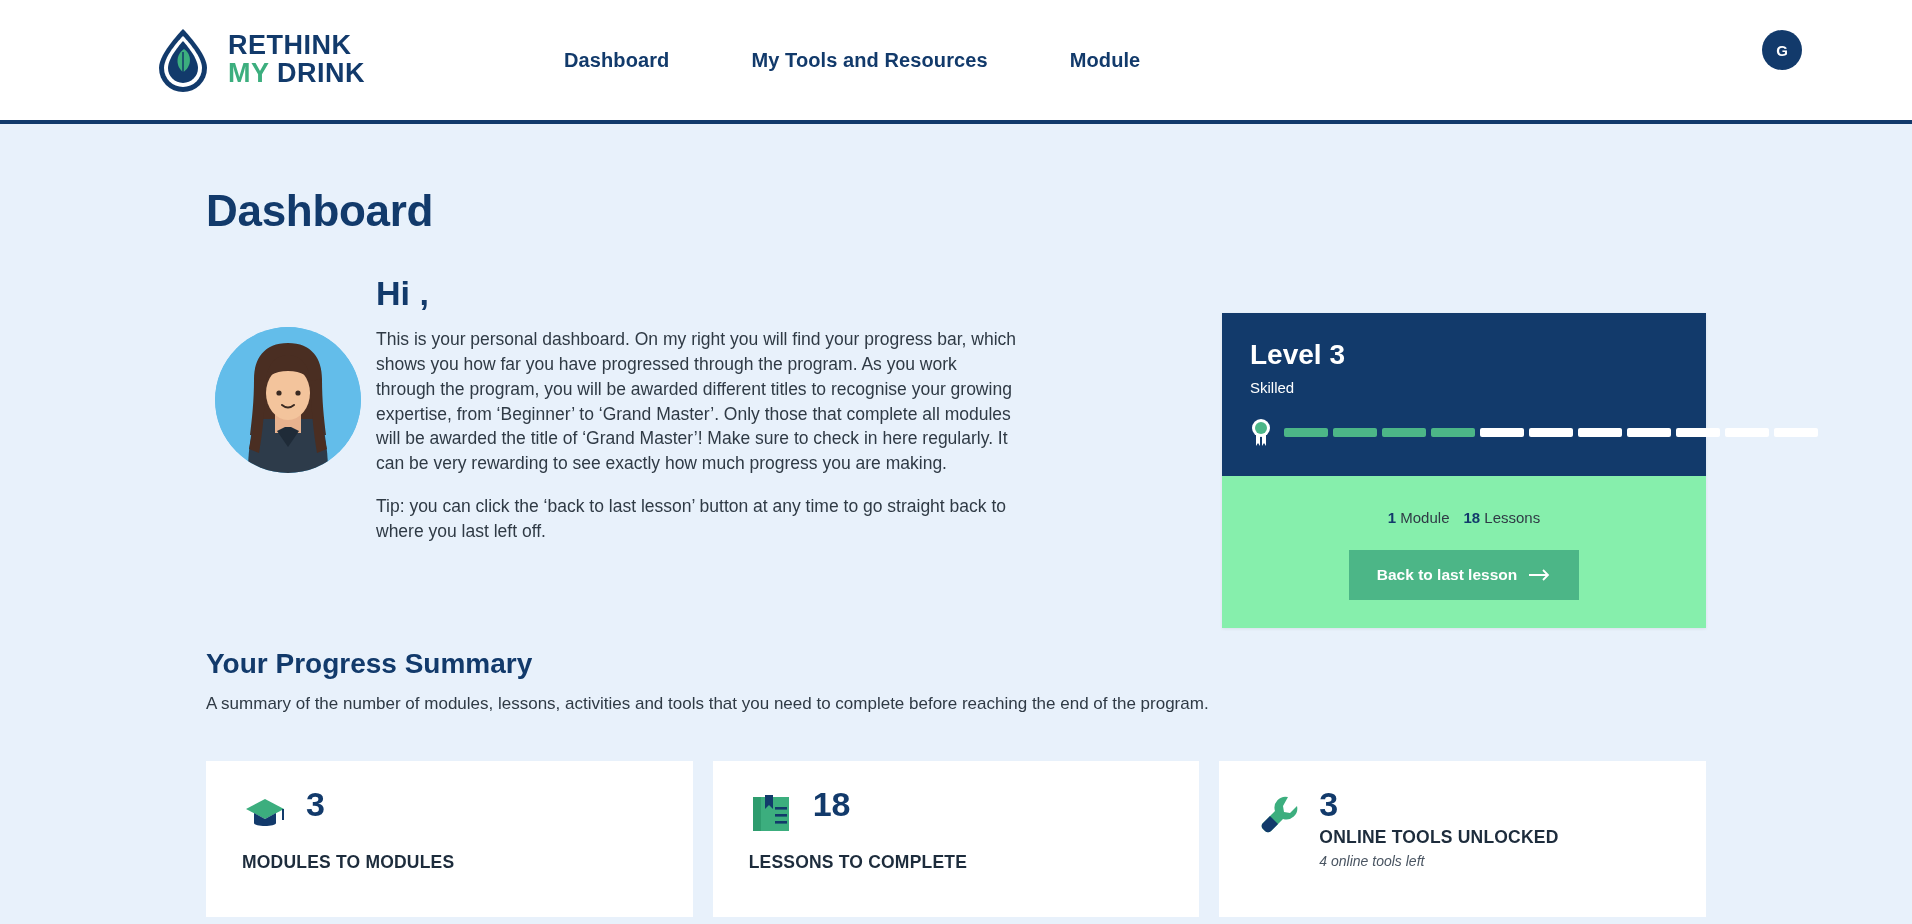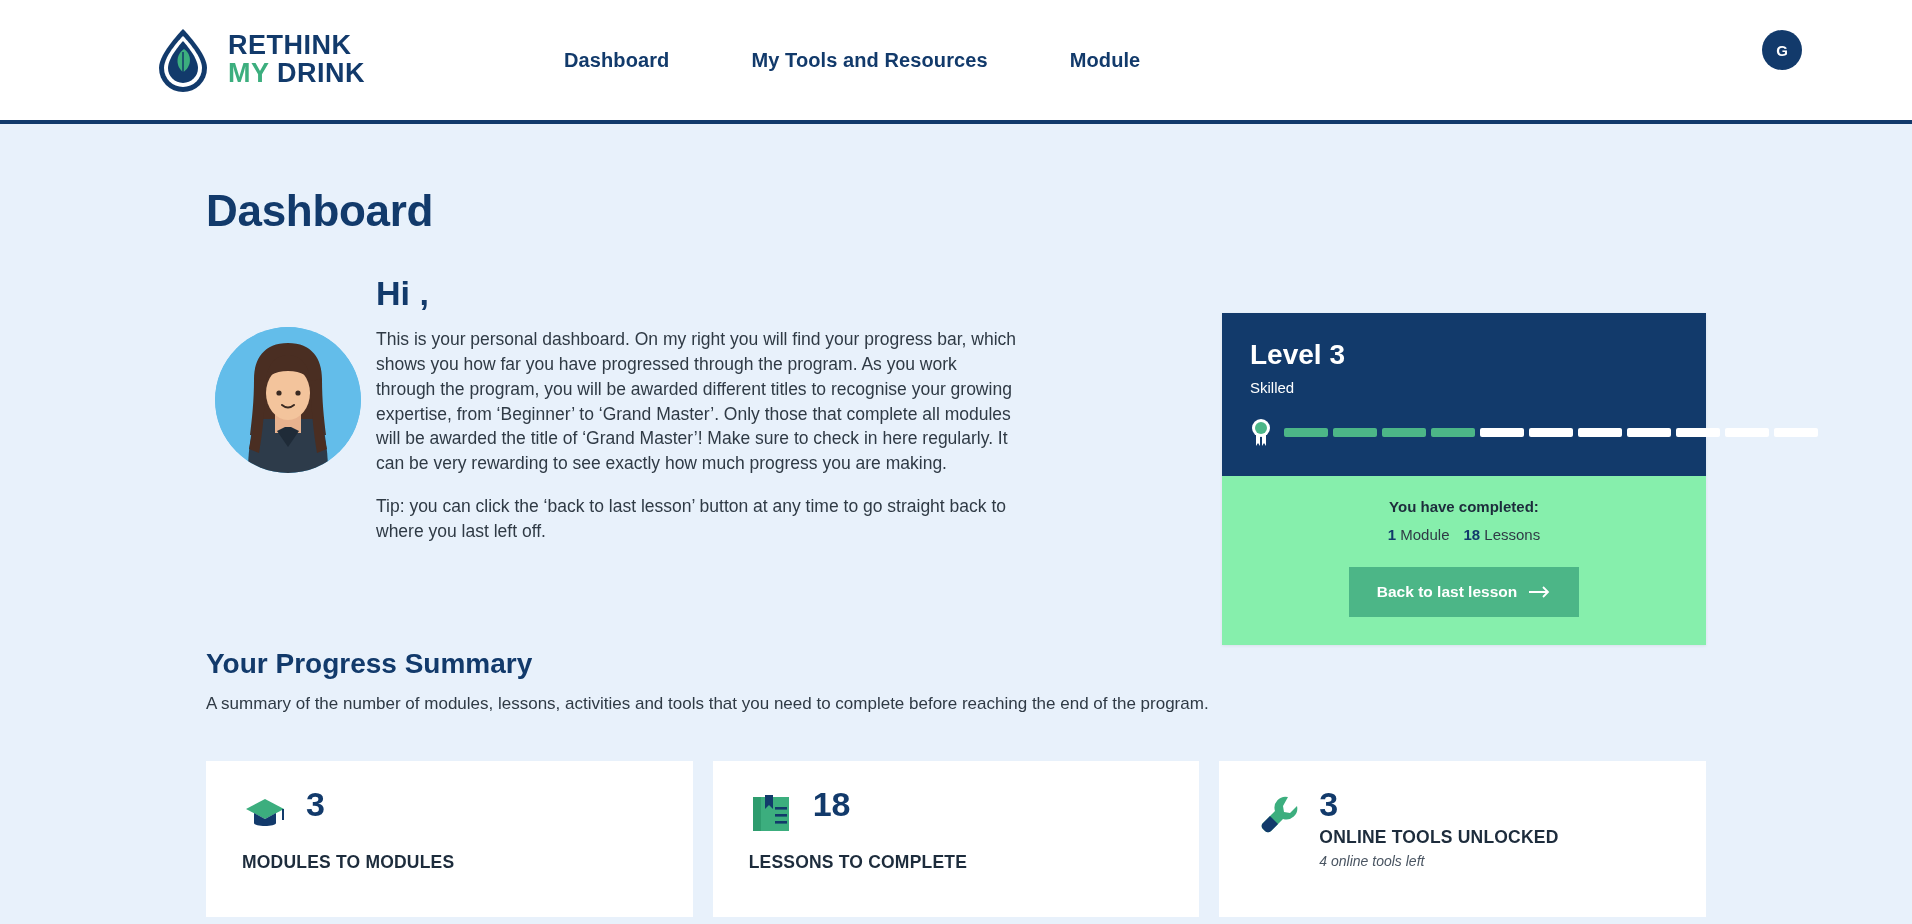--- a/index.html
+++ b/index.html
@@ -297,21 +297,20 @@
               <div class="seg"></div>
               <div class="seg"></div>
               <div class="seg"></div>
               <div class="seg"></div>
               <div class="seg"></div>
               <div class="seg"></div>
             </div>
           </div>
         </div>
         <div class="level-bottom">
-          <div class="completed-label">You have completed:</div>
           <div class="completed-stats">
             <b>1</b>
             <span>Module</span><span class="sp"></span><b>18</b>
             <span>Lessons</span>
           </div>
           <button class="btn-last-lesson">
             <span>Back to last lesson</span>
             <svg width="22" height="12" viewBox="0 0 22 12">
               <path d="M0 6 h18 M14 1 l5 5 l-5 5" stroke="#ffffff" stroke-width="1.8" fill="none"></path>
             </svg>

